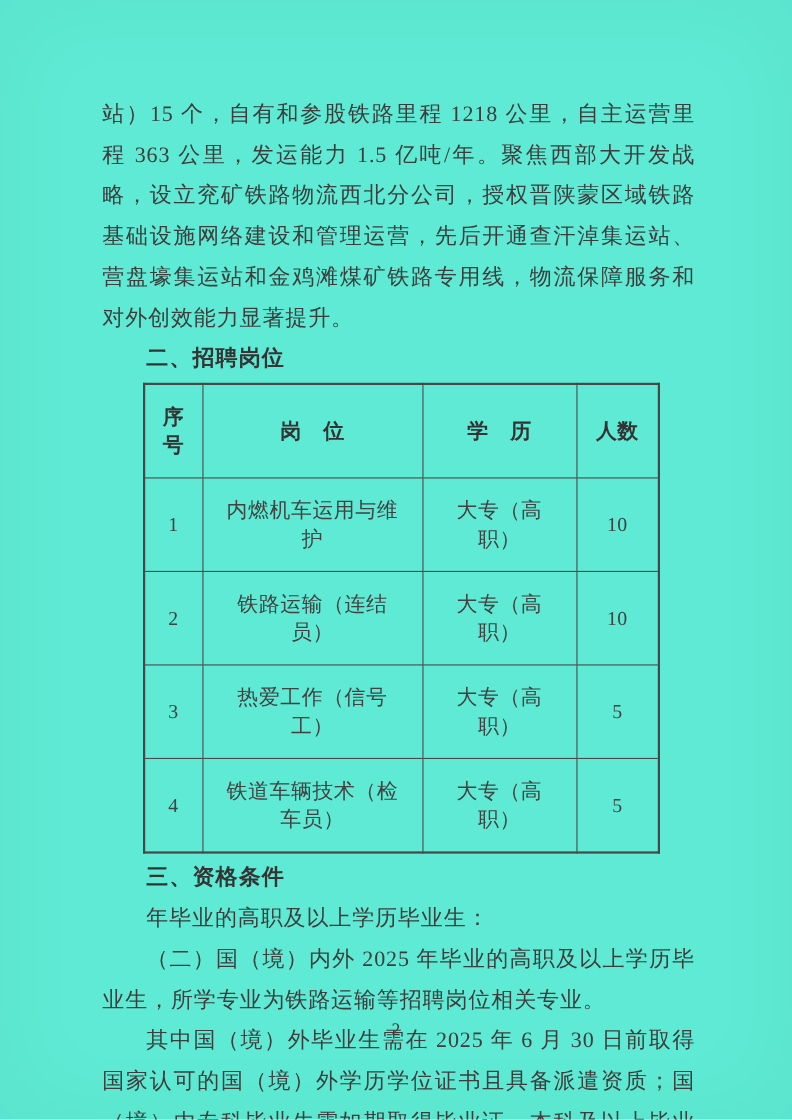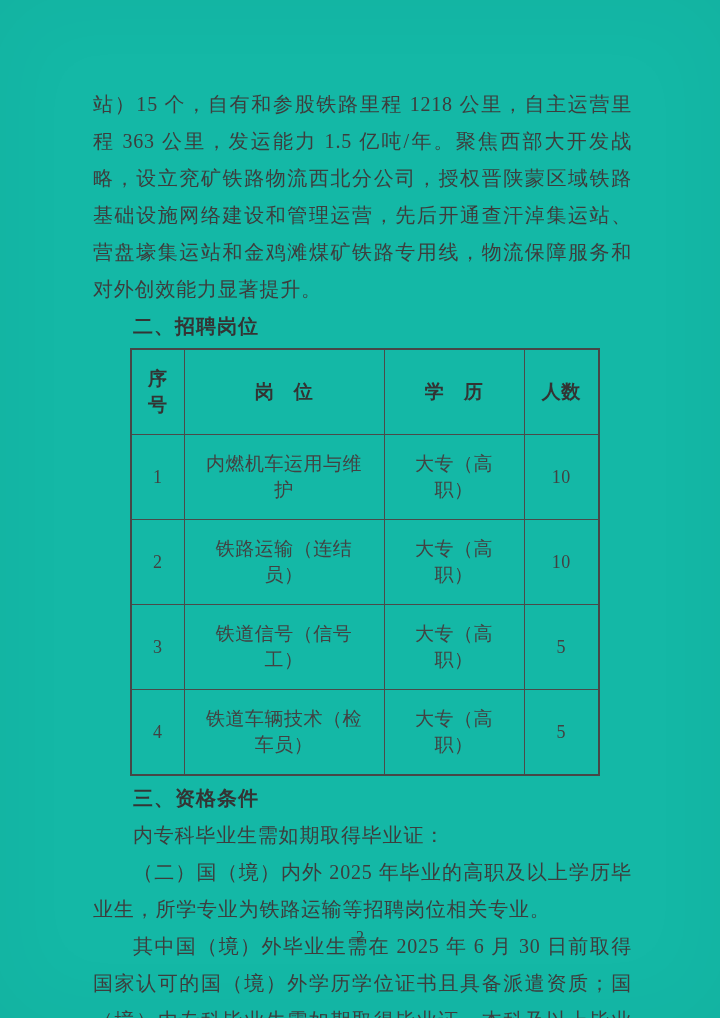--- a/index.html
+++ b/index.html
@@ -6,21 +6,21 @@
     margin: 0;
     padding: 0;
     background: #fdfdfc;
   }
   .page {
     position: relative;
     width: 720px;
     height: 1018px;
     box-sizing: border-box;
     padding: 86px 88px 0 93px;
-    background: #14b8a6;
+    background: #5eead4;
     box-shadow: inset 0 0 90px rgba(0,0,0,0.035);
     font-family: "Liberation Serif", "DejaVu Serif", serif;
     color: #3d3d3d;
     overflow: hidden;
   }
   p.body-text {
     margin: 0;
     font-size: 20px;
     line-height: 37px;
     text-align: justify;
@@ -105,35 +105,35 @@
         <td class="num">10</td>
       </tr>
       <tr>
         <td class="num">2</td>
         <td>铁路运输（连结员）</td>
         <td>大专（高职）</td>
         <td class="num">10</td>
       </tr>
       <tr>
         <td class="num">3</td>
-        <td>铁道信号（信号工）</td>
+        <td>热爱工作（信号工）</td>
         <td>大专（高职）</td>
         <td class="num">5</td>
       </tr>
       <tr>
         <td class="num">4</td>
         <td>铁道车辆技术（检车员）</td>
         <td>大专（高职）</td>
         <td class="num">5</td>
       </tr>
     </tbody>
   </table>
 
   <div class="sec3-block">
     <p class="sec-heading">三、资格条件</p>
-    <p class="body-text indent">内专科毕业生需如期取得毕业证：</p>
+    <p class="body-text indent">年毕业的高职及以上学历毕业生：</p>
     <p class="body-text indent">（二）国（境）内外 2025 年毕业的高职及以上学历毕业生，所学专业为铁路运输等招聘岗位相关专业。</p>
     <p class="body-text indent">其中国（境）外毕业生需在 2025 年 6 月 30 日前取得国家认可的国（境）外学历学位证书且具备派遣资质；国（境）内专科毕业生需如期取得毕业证，本科及以上毕业生需如期取得毕业证、学位证。</p>
   </div>
 
   <div class="page-num">2</div>
 
 </div>
 
 </body></html>

